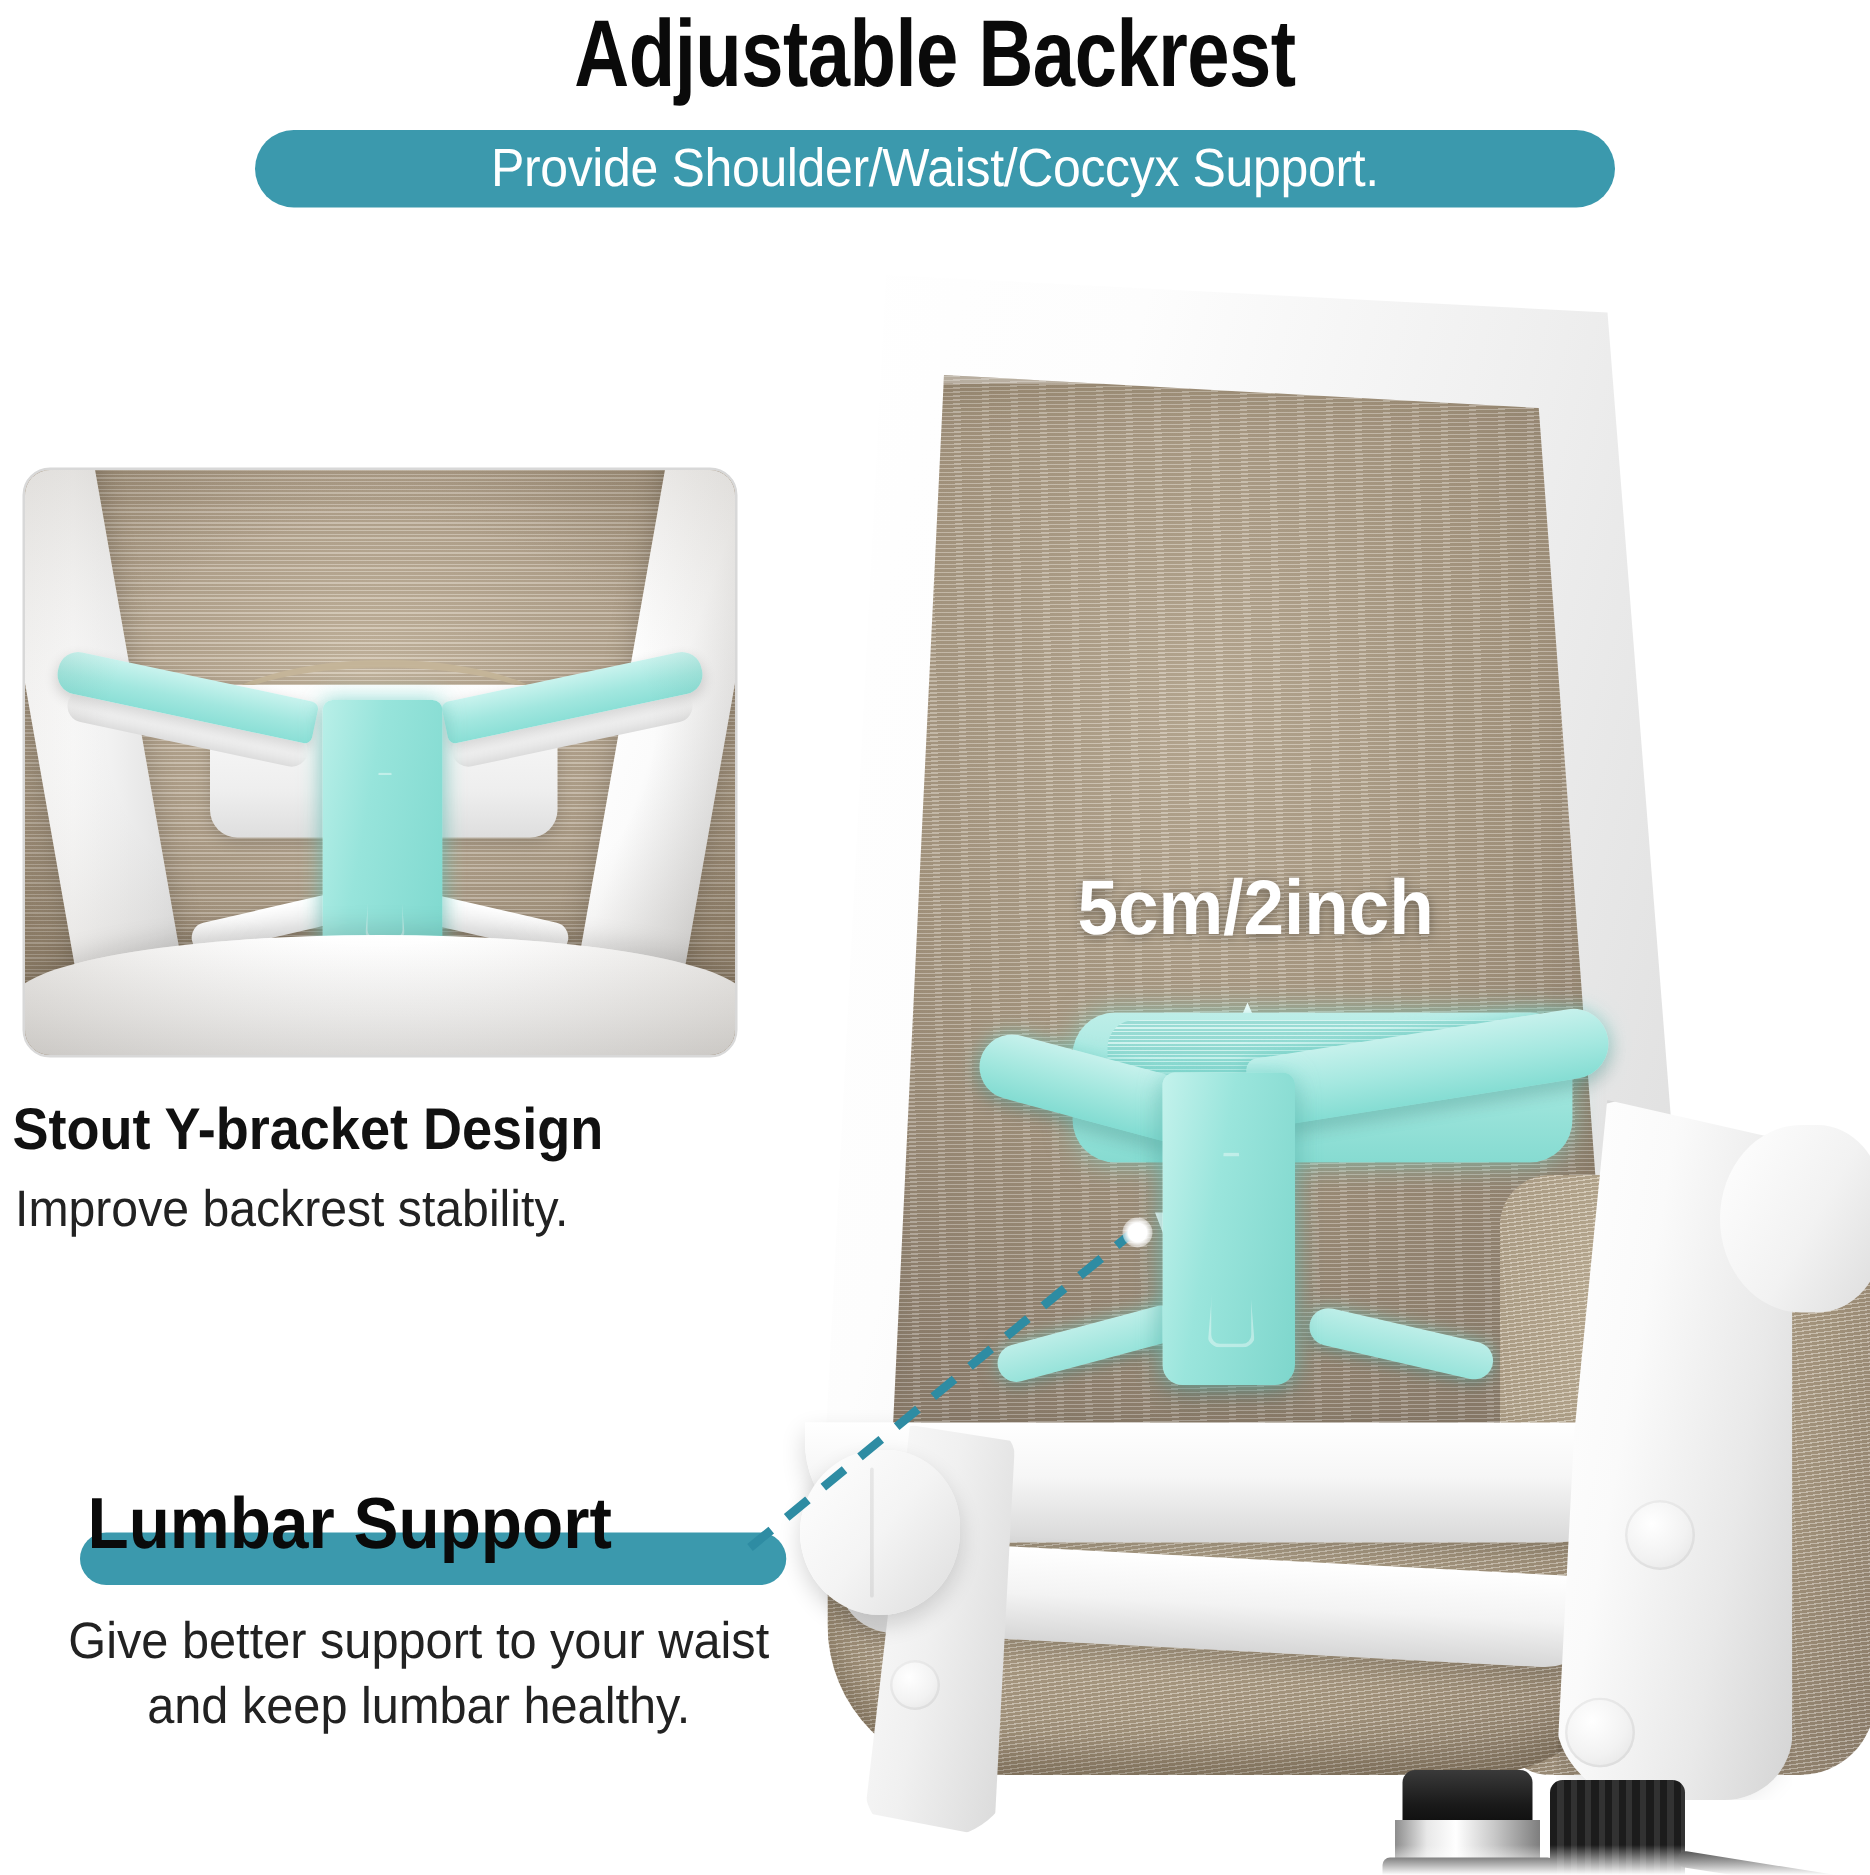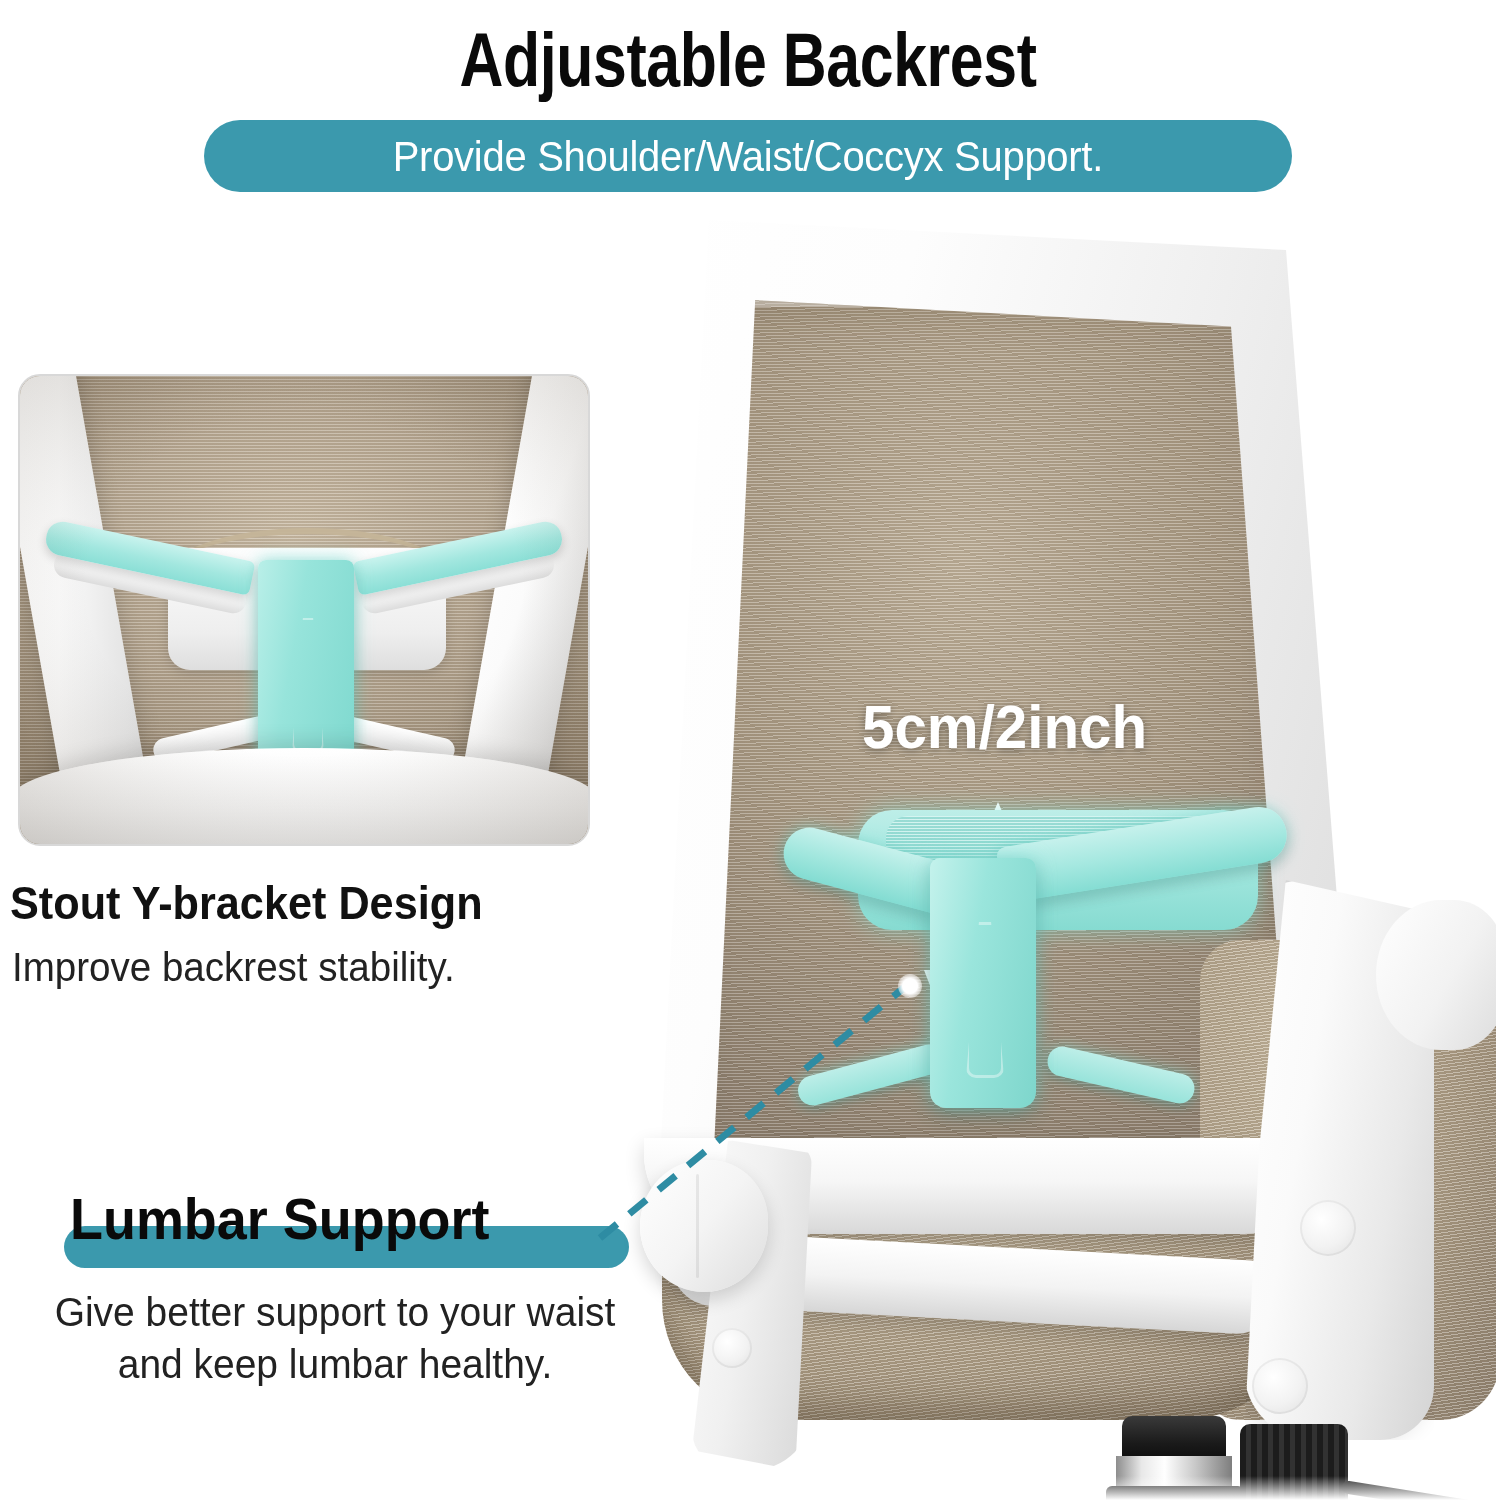--- a/index.html
+++ b/index.html
@@ -5,39 +5,39 @@
   * { margin:0; padding:0; box-sizing:border-box; }
   html, body { width:1496px; height:1500px; }
   body {
     background:#ffffff;
     font-family:"Liberation Sans", sans-serif;
     overflow:hidden;
     position:relative;
   }
 
   
-  #header { position:absolute; left:0; top:16px; width:1496px; height:195px;text-decoration:underline; }
+  #header { position:absolute; left:0; top:0; width:1496px; height:195px;text-decoration:underline; }
 
   #main-title {
     position:absolute; left:0; top:2px; width:1496px;
     text-align:center;
     font-family:"Liberation Sans Narrow","Liberation Sans",sans-serif;
     font-weight:bold;
     font-size:76px;
     line-height:84px;
     letter-spacing:-0.5px;
     color:#0a0a0a;
     transform:scaleX(0.80);
     transform-origin:50% 0;
     white-space:nowrap;
   }
 
   #subtitle-pill {
     position:absolute; left:204px; top:104px;
-    width:1088px; height:72px;
+    width:1088px; height:62px;
     background:#3b99ad;
     border-radius:36px;
     display:flex; align-items:center; justify-content:center;text-align:center;
   }
   #subtitle-text {
     color:#ffffff;
     font-size:43px;
     font-weight:400;
     letter-spacing:-0.3px;
     white-space:nowrap;

